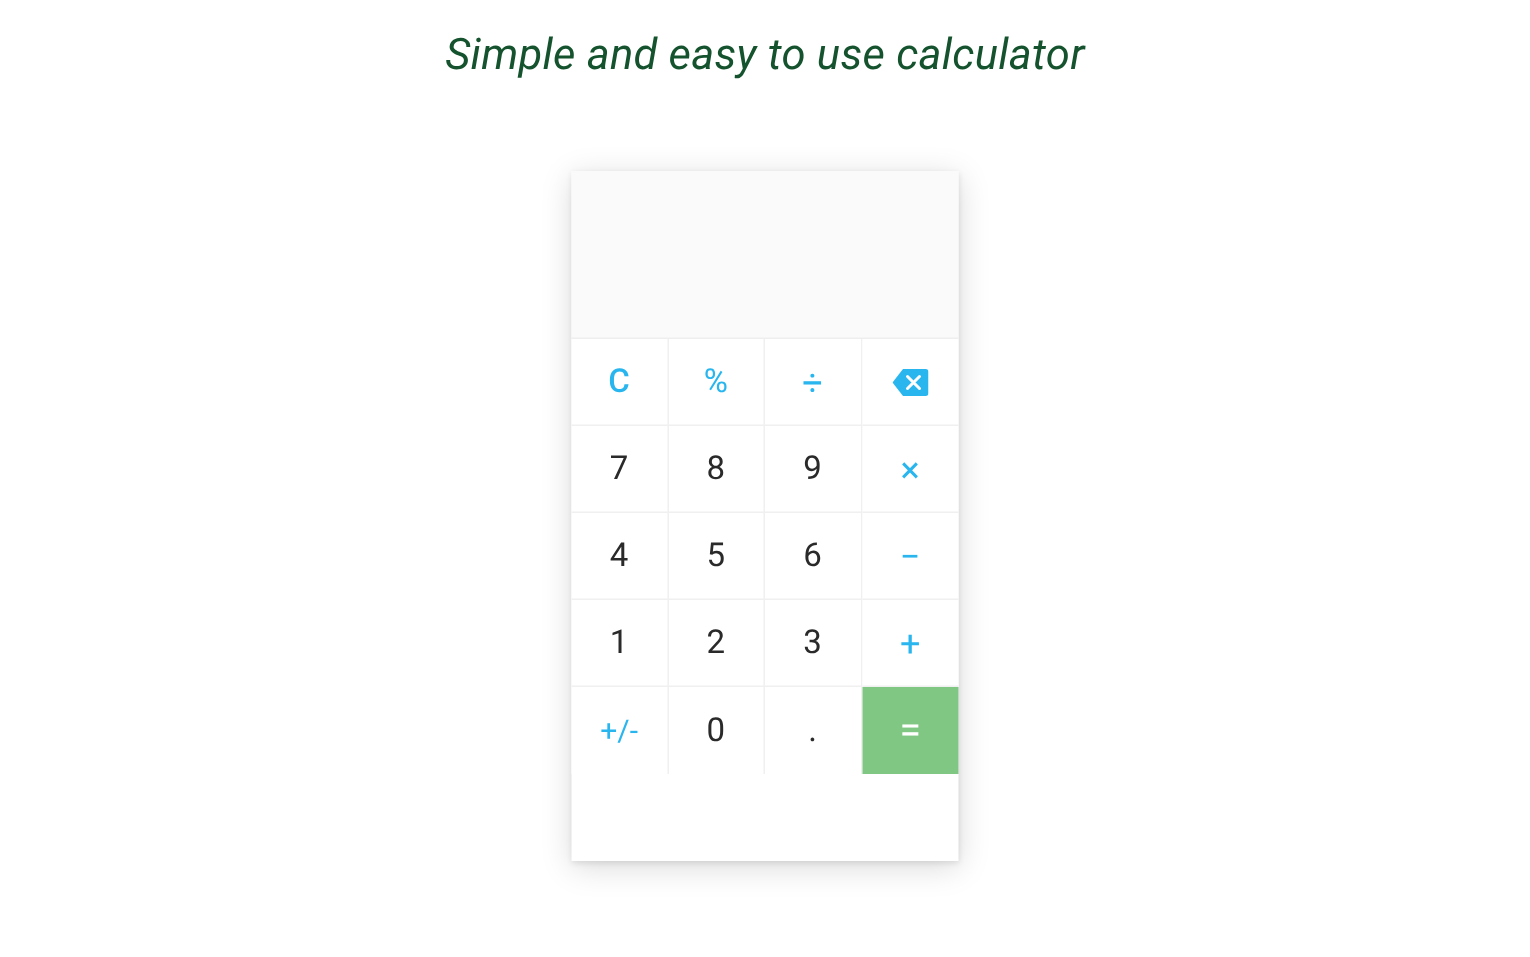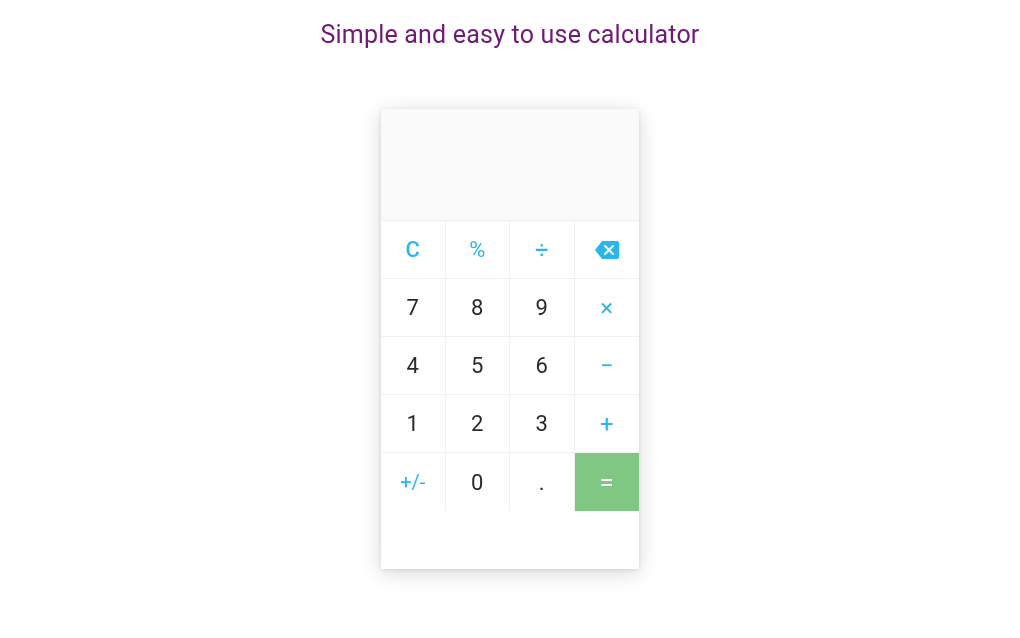--- a/index.html
+++ b/index.html
@@ -12,25 +12,26 @@
       font-family: -apple-system, BlinkMacSystemFont, "Segoe UI", Roboto, Helvetica, Arial, sans-serif;
       background: #ffffff;
       width: 1020px;
       height: 638px;
       display: flex;
       flex-direction: column;
       align-items: center;
     }
     
     .heading {
-      color: #701a75;
-      font-size: 25px;
+      color: #14532d;
+      font-size: 29px;
       font-weight: 400;
       margin-top: 20px;
       letter-spacing: 0.2px;
+      font-style: italic;
     }
     
     .calculator {
       margin-top: 60px;
       width: 258px;
       background: #ffffff;
       box-shadow: 0 4px 20px rgba(0,0,0,0.15), 0 1px 4px rgba(0,0,0,0.1);
       display: flex;
       flex-direction: column;
     }

